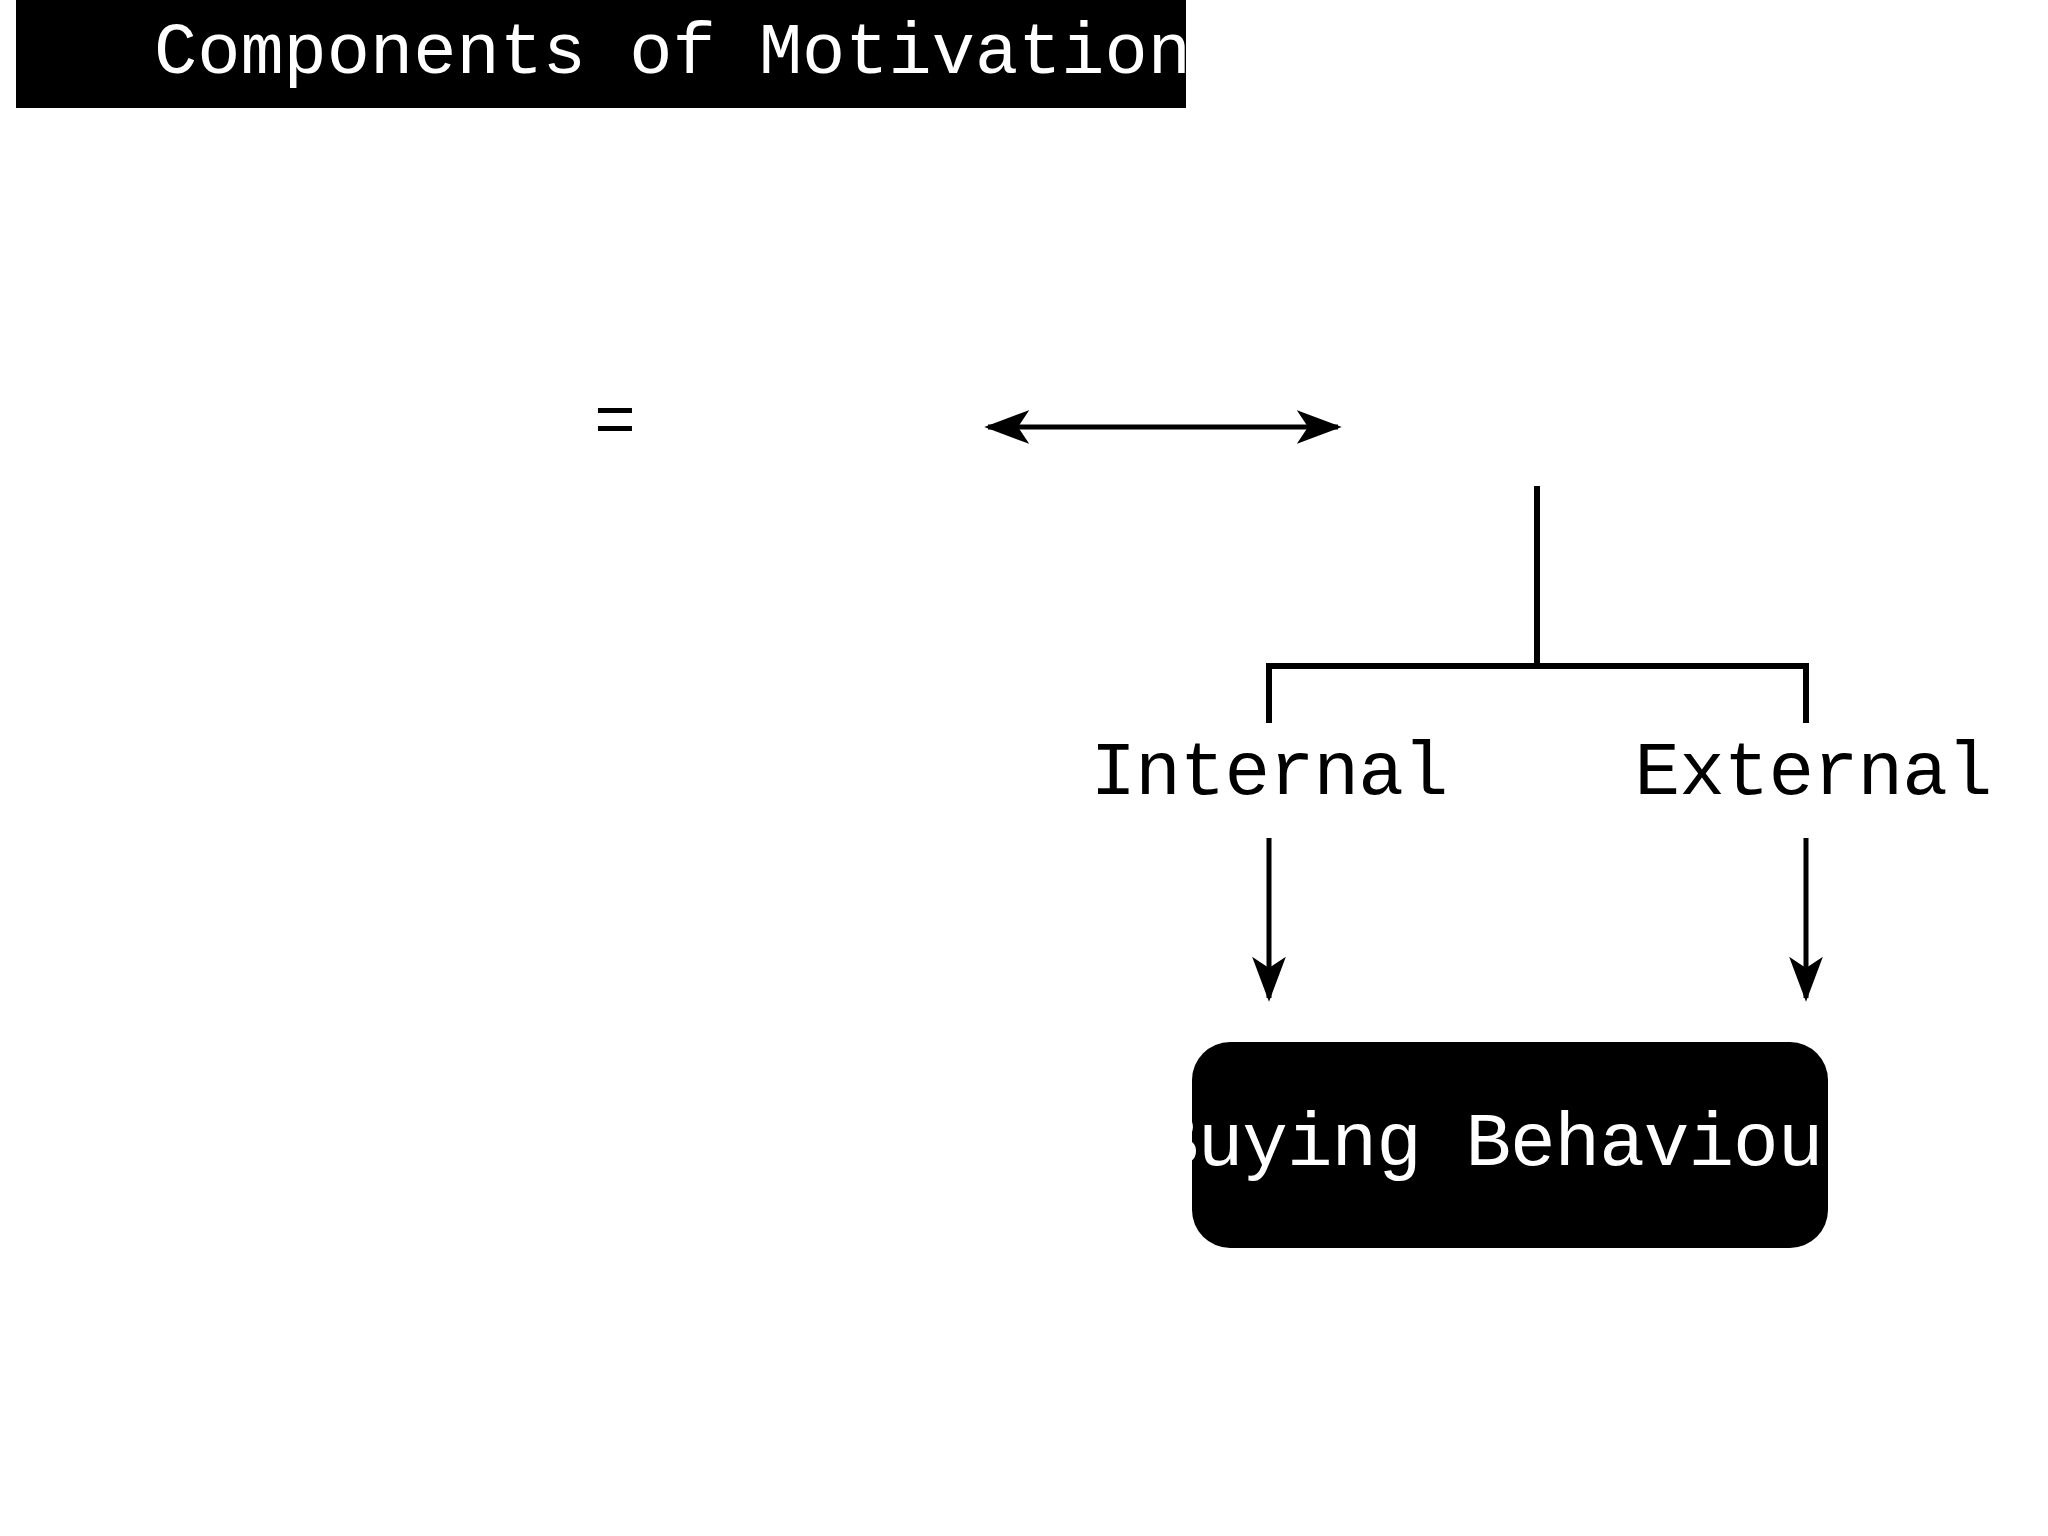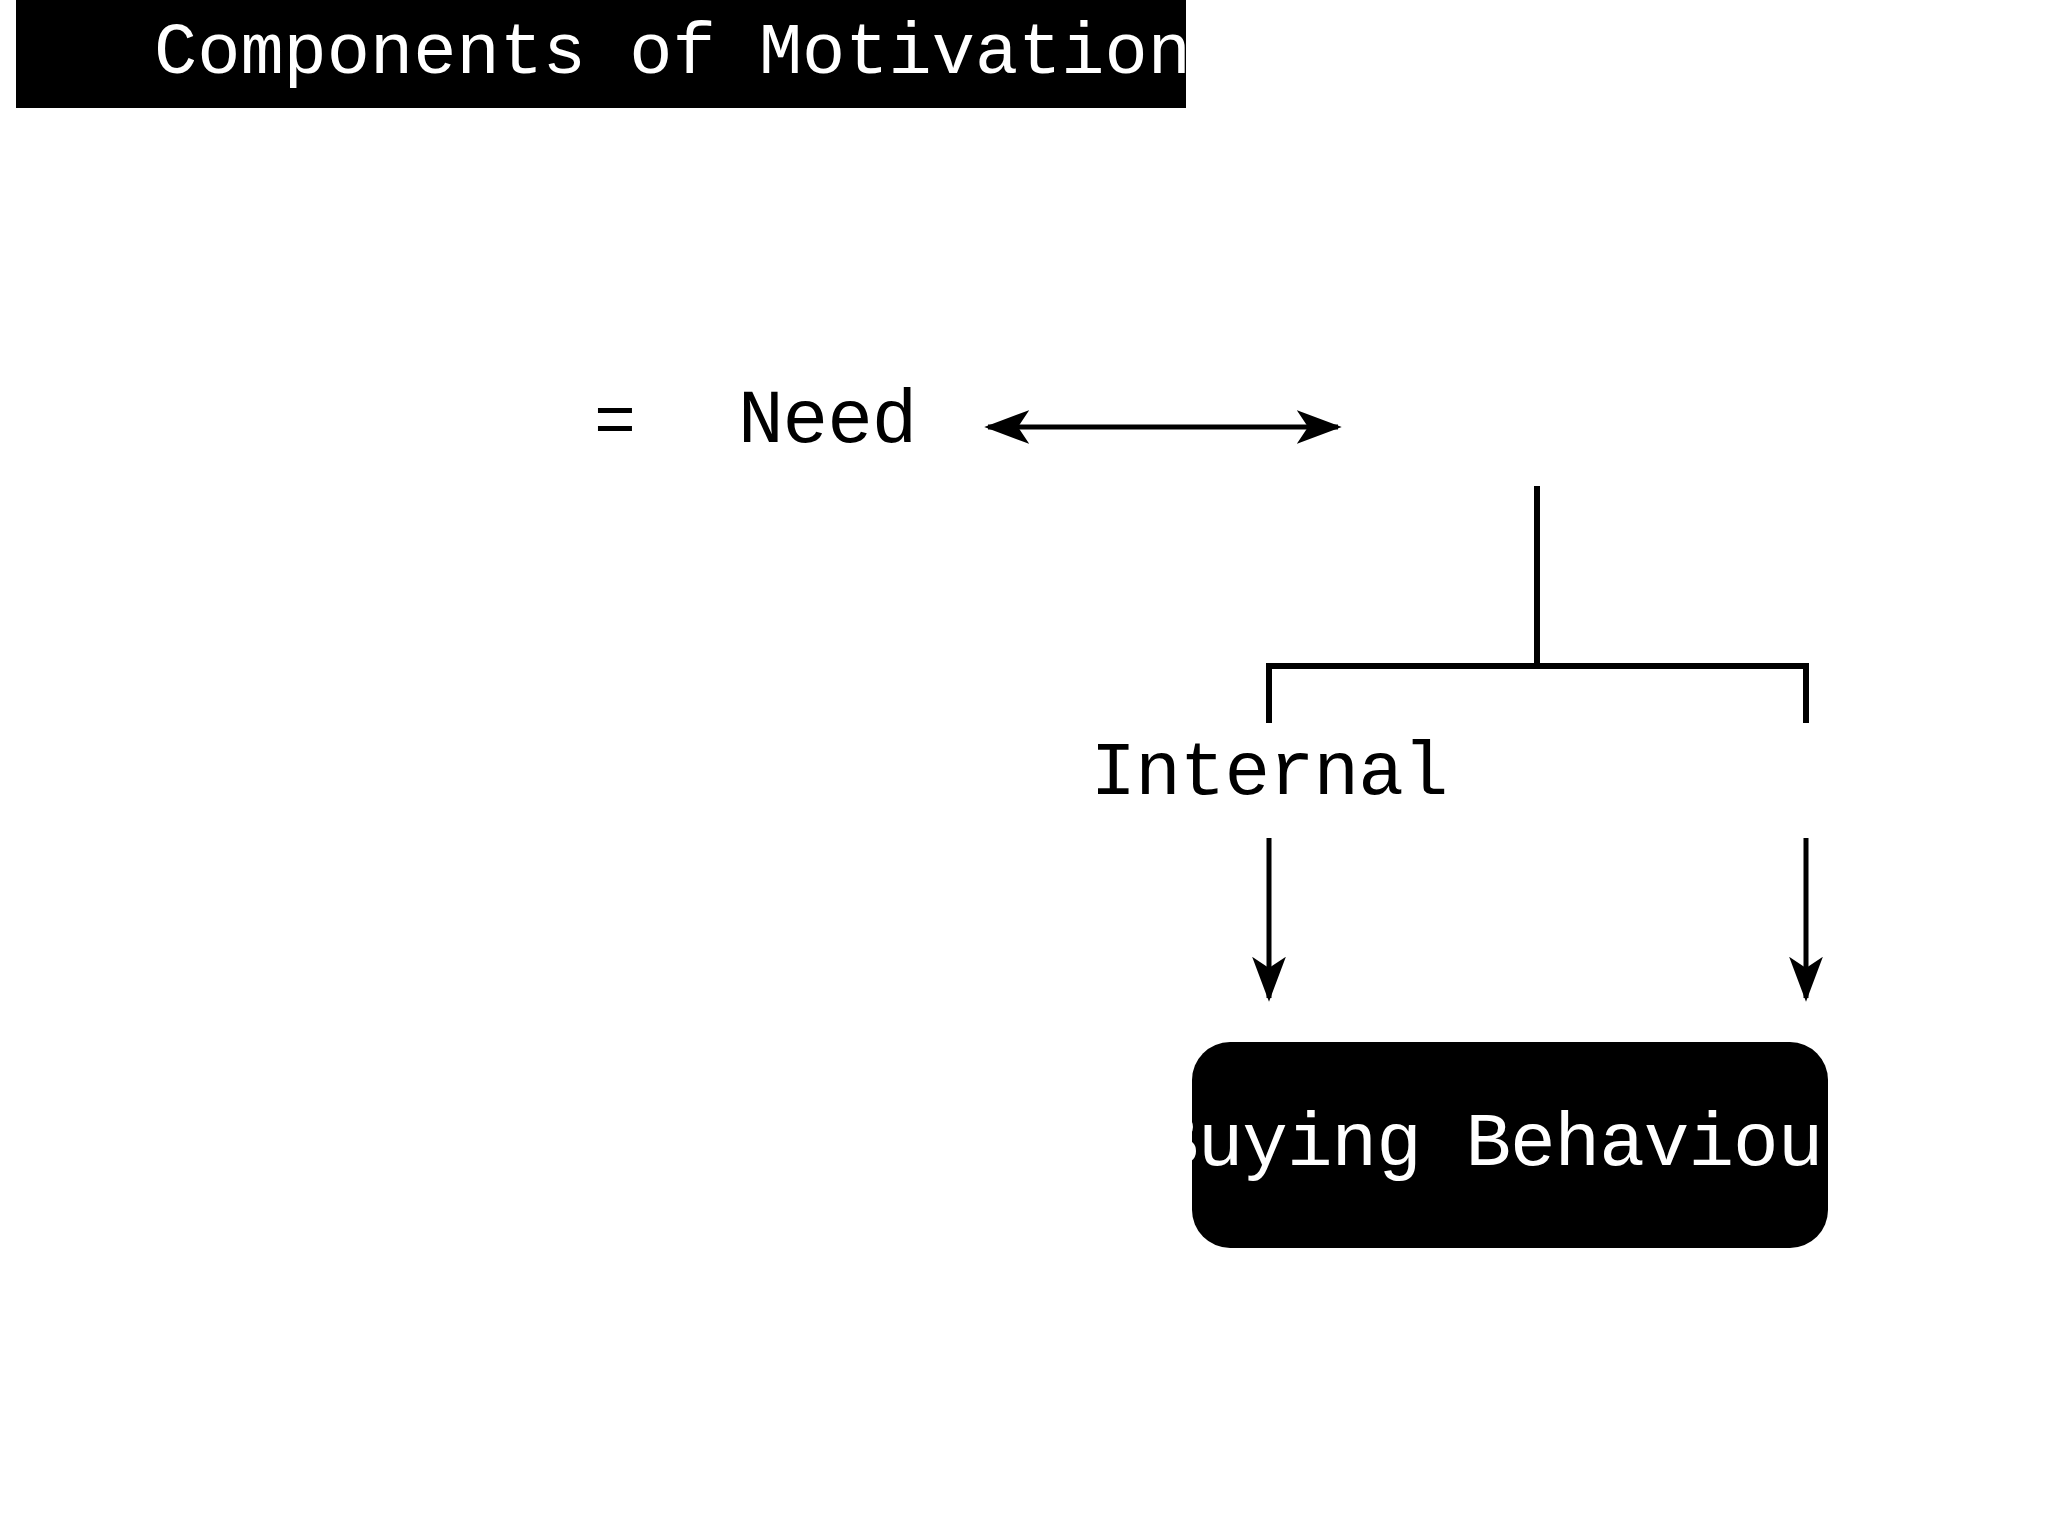--- a/index.html
+++ b/index.html
@@ -101,23 +101,23 @@
     <path d="M1253 723 L1253 666 L1790 666 L1790 723" fill="none" stroke="#000000" stroke-width="6"></path>
 
     <line x1="1253" y1="838" x2="1253" y2="998" stroke="#000000" stroke-width="5" marker-end="url(#arrowhead)"></line>
 
     <line x1="1790" y1="838" x2="1790" y2="998" stroke="#000000" stroke-width="5" marker-end="url(#arrowhead)"></line>
   </svg>
 
 
   <div class="lbl equals" style="left:578px; top:390px;">=</div>
 
-  <div class="lbl" style="left:722px; top:384px;">Need</div>
 
 
   <div class="lbl centered" style="left:1253px; top:736px;">Internal</div>
 
+  <div class="lbl centered" style="left:1797px; top:736px;">External</div>
 
   <div class="outcome-box">
     <span class="outcome-text">Buying Behaviour</span>
   </div>
 
 </div>
 
 </body></html>

